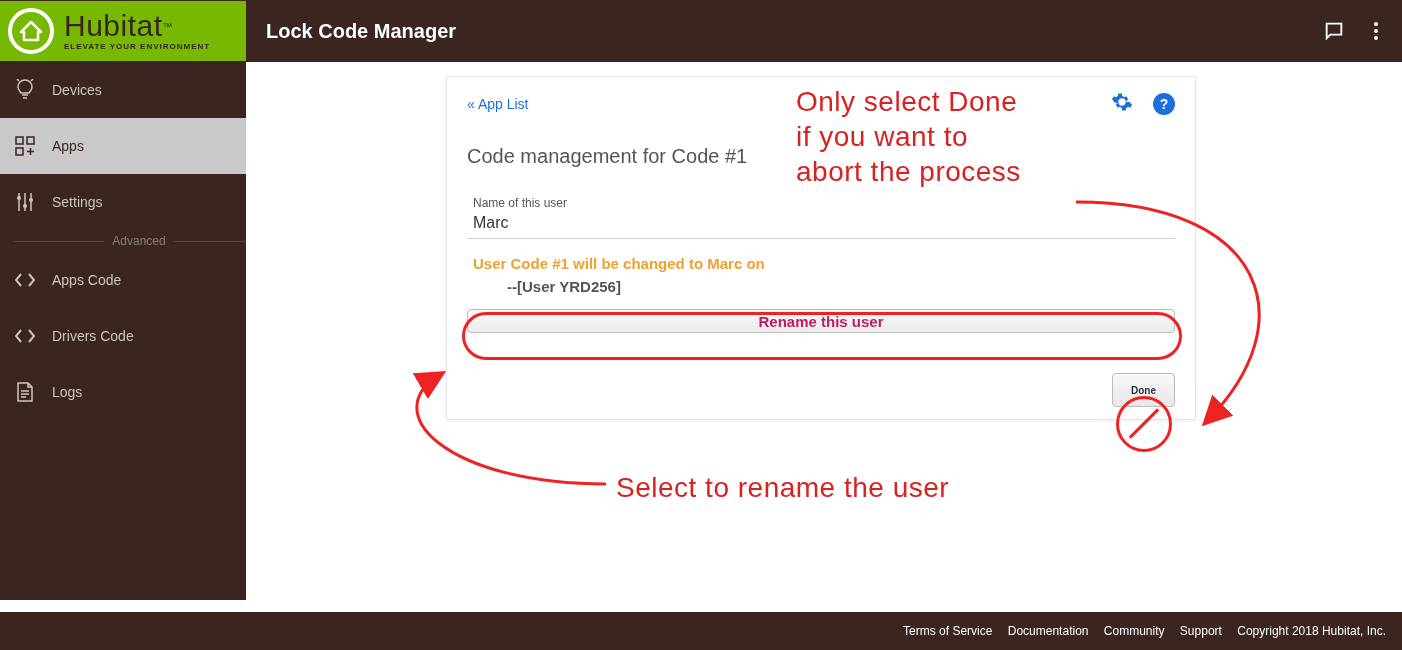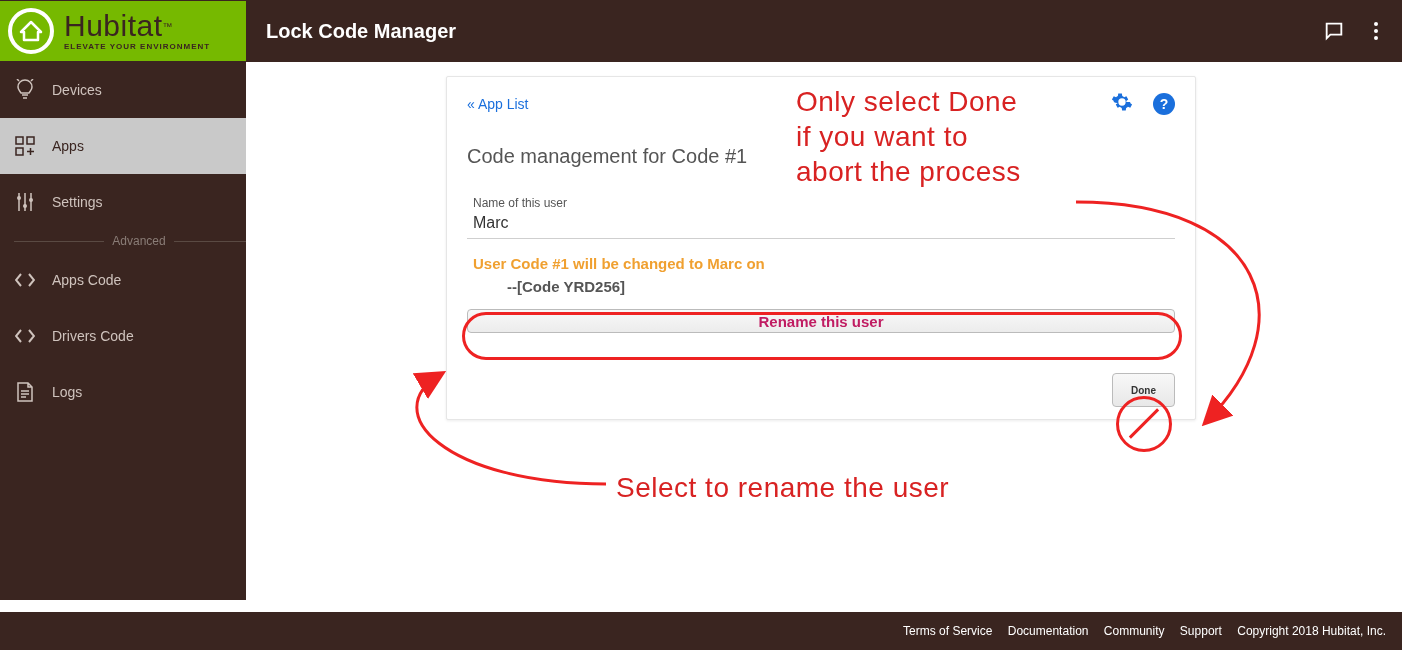--- a/index.html
+++ b/index.html
@@ -168,21 +168,21 @@
             </svg>
         </span>
         <span class="help-icon">?</span>
       </div>
     </div>
     <div class="panel-heading">Code management for Code #1</div>
     <div class="field-label">Name of this user</div>
     <div class="field-value">Marc</div>
     <div class="field-line"></div>
     <div class="status-text">User Code #1 will be changed to Marc on</div>
-    <div class="lock-line">--[Code YRD256]</div>
+    <div class="lock-line">--[User YRD256]</div>
     <button class="rename-btn">Rename this user</button>
     <div class="done-row">
       <button class="done-btn">Done</button>
     </div>
   </div>
 
   <div class="anno-layer">
 
     <div class="anno-rect" style="left:216px; top:250px; width:720px; height:48px;"></div>
 

